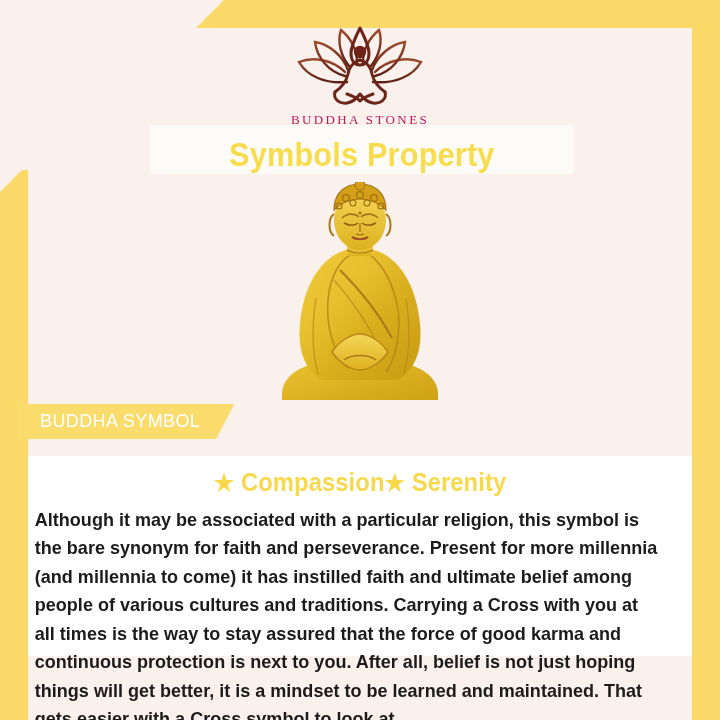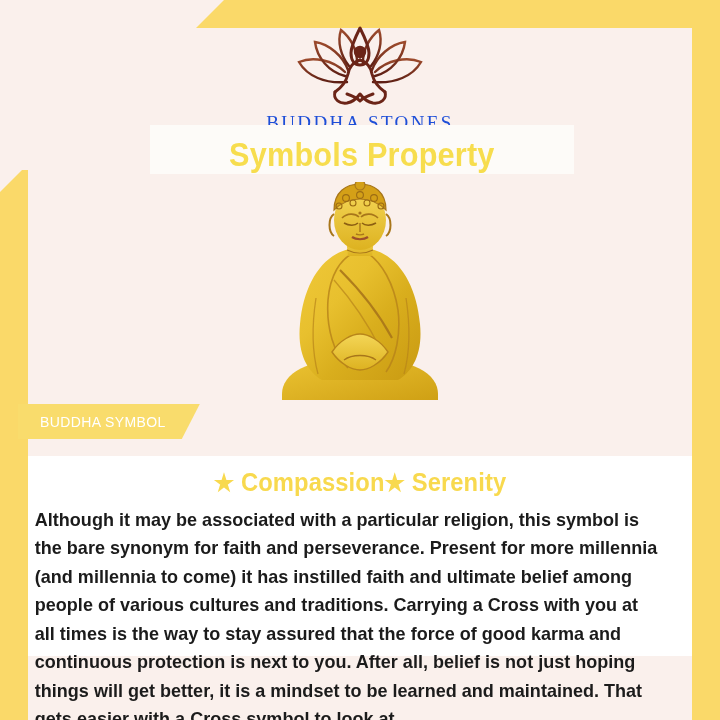--- a/index.html
+++ b/index.html
@@ -63,23 +63,23 @@
     text-align: center;
     z-index: 3;
   }
   .logo-mark {
     display: block;
     margin: 0 auto;
   }
   .logo-word {
     margin-top: 4px;
     font-family: "Liberation Serif", serif;
-    font-size: 19px;
+    font-size: 13px;
     letter-spacing: 2.4px;
-    color: #1d4ed8;
+    color: #be185d;
     font-weight: 400;
   }
 
   
   .title-banner {
     position: absolute;
     top: 125px;
     left: 150px;
     width: 424px;
     height: 49px;
@@ -116,21 +116,21 @@
     height: 35px;
     padding: 0 34px 0 22px;
     background: #f9dc6c;
     display: flex;
     align-items: center;
     clip-path: polygon(0 0, 100% 0, calc(100% - 18px) 100%, 0 100%);
     z-index: 4;
   }
   .symbol-tag-text {
     color: #ffffff;
-    font-size: 14px;
+    font-size: 18px;
     letter-spacing: 0.4px;
     font-weight: 400;
   }
 
   
   .content-panel {
     position: absolute;
     left: 28px;
     top: 456px;
     width: 664px;

